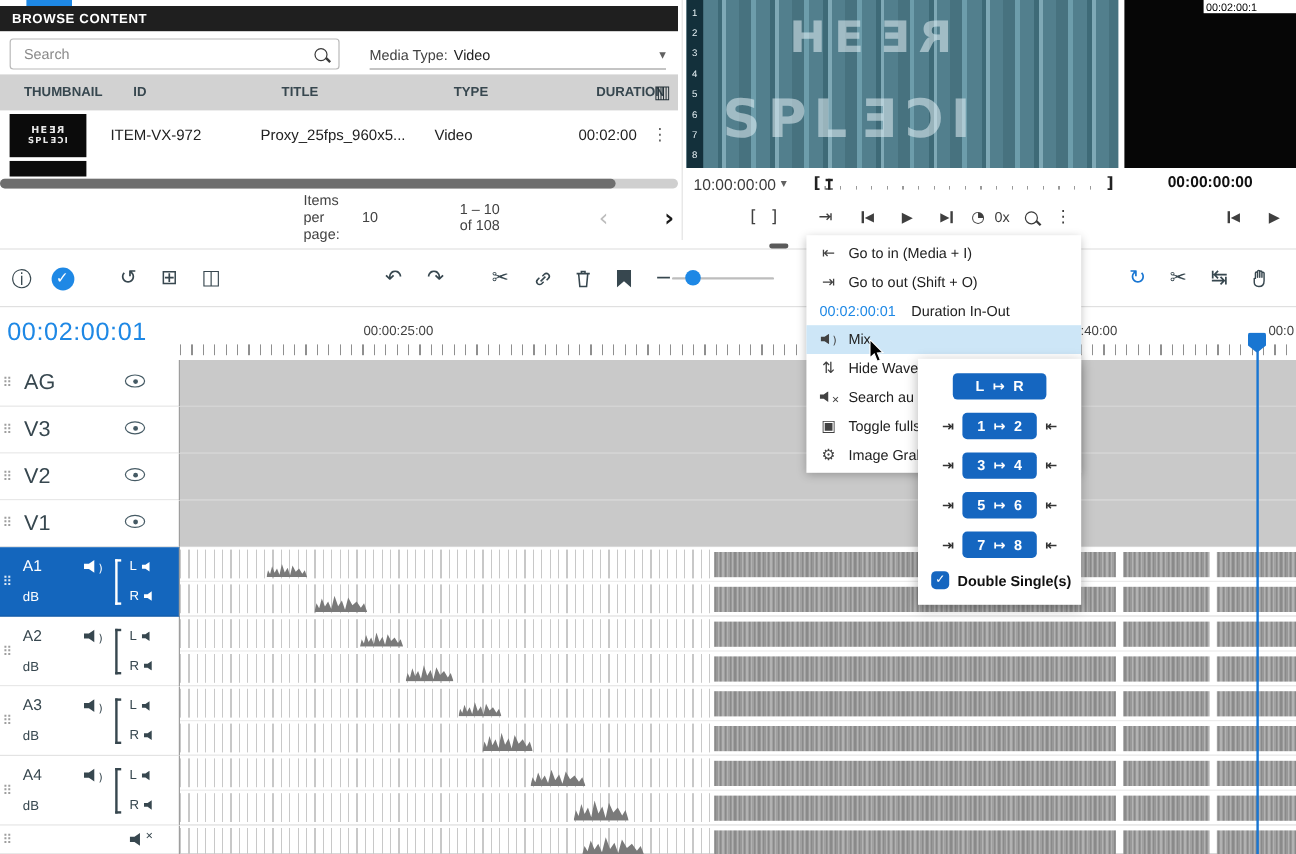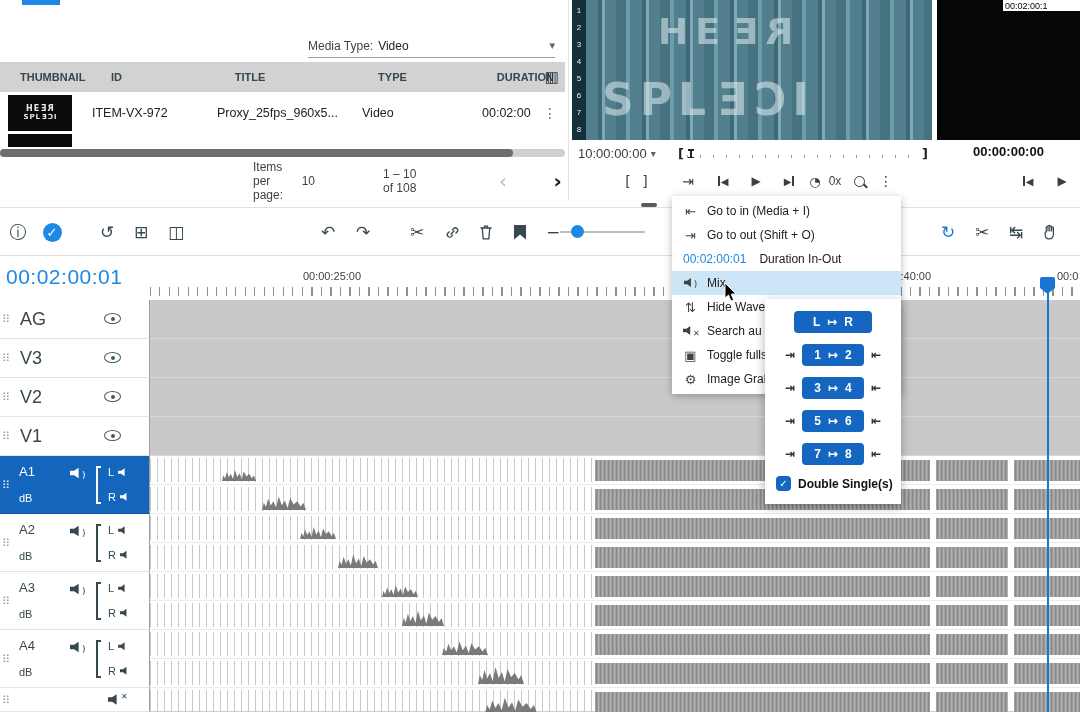--- a/index.html
+++ b/index.html
@@ -168,21 +168,28 @@
   .tgl-label{font-weight:bold;color:#111;}
   #cursor{left:724px;top:283px;z-index:40;}
 </style>
 </head>
 <body>
 
 <div id="app">
 
   <div class="abs" id="browse">
     <div class="abs tab-sliver"></div>
-
+    <div class="abs browse-header">
+      <span>BROWSE CONTENT</span>
+    </div>
+
+    <div class="abs search-box">
+      <input type="text" placeholder="Search" style="">
+      <span class="mag"></span>
+    </div>
 
     <div class="abs media-type">
       <span>Media Type:</span>
       <span class="val">Video</span>
       <span class="caret g">▾</span>
     </div>
 
     <div class="abs thead">
       <span class="c1">THUMBNAIL</span>
       <span class="c2">ID</span>

